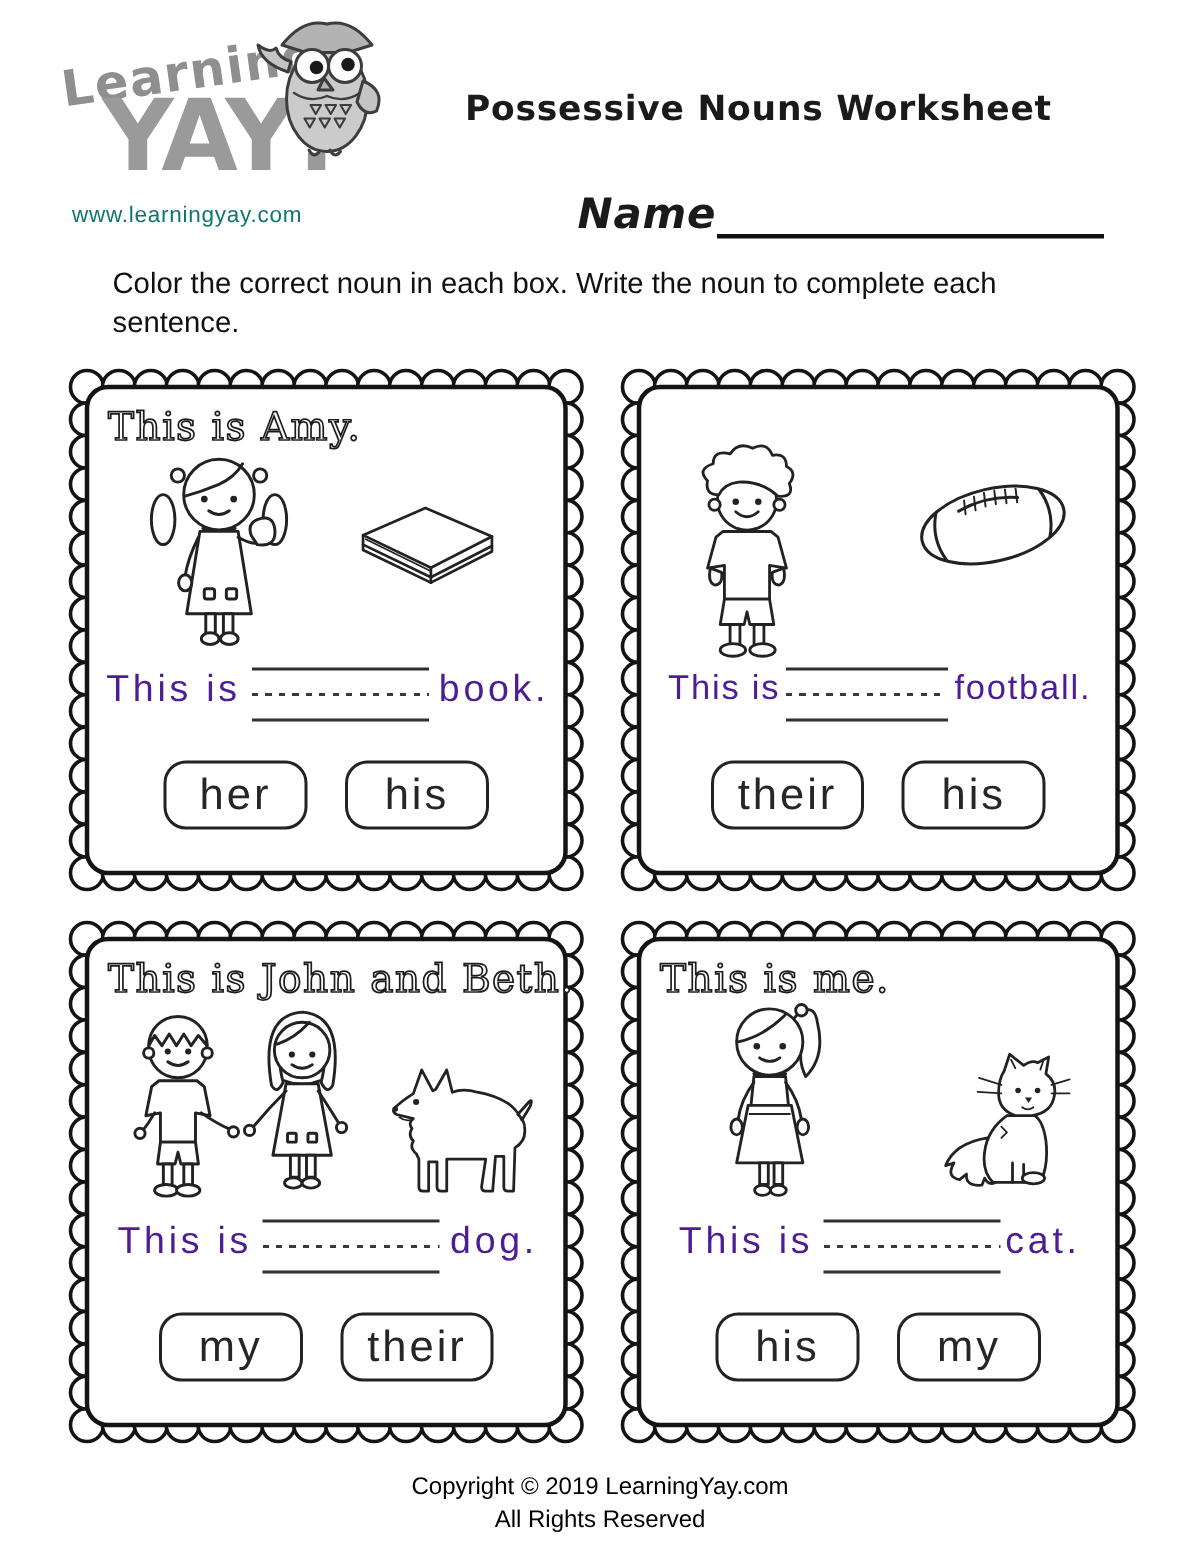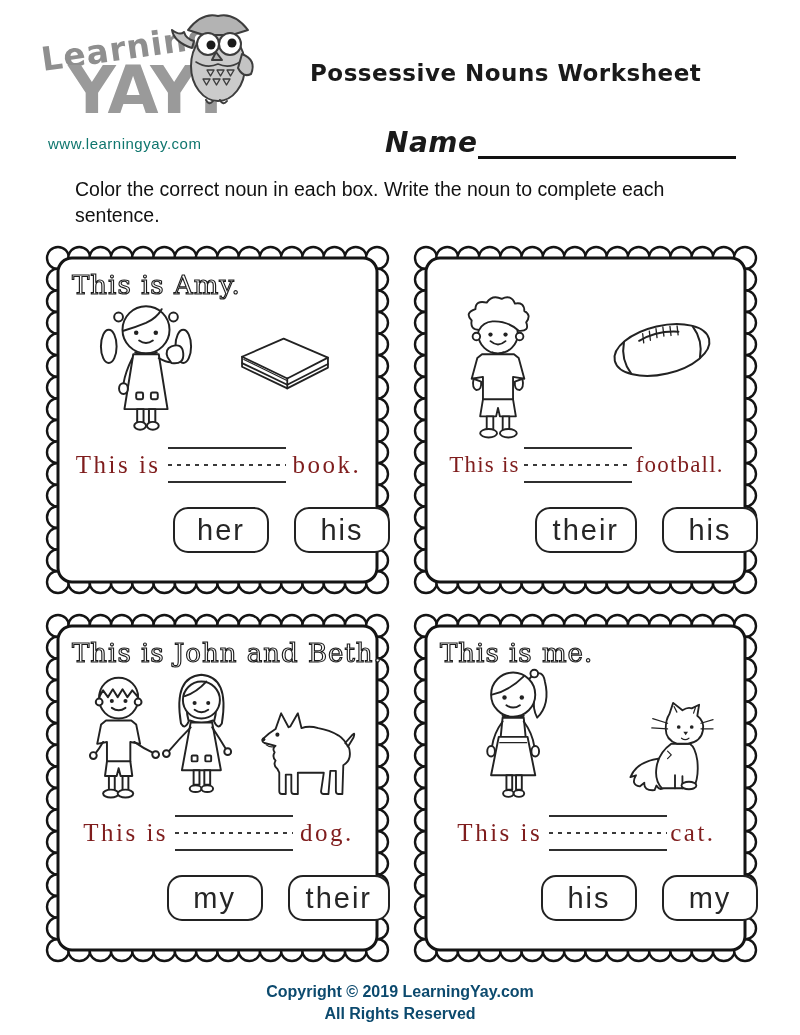--- a/index.html
+++ b/index.html
@@ -45,43 +45,43 @@
   .box-amy .art-main{left:52px;top:52px;width:98px;height:138px;}
   .box-amy .art-obj{left:188px;top:86px;width:104px;height:66px;}
   .box-patrick .art-main{left:38px;top:48px;width:94px;height:148px;}
   .box-patrick .art-obj{left:186px;top:60px;width:126px;height:82px;}
   .box-johnbeth .art-main{left:30px;top:52px;width:172px;height:148px;}
   .box-johnbeth .art-obj{left:212px;top:96px;width:116px;height:94px;}
   .box-me .art-main{left:56px;top:48px;width:96px;height:146px;}
   .box-me .art-obj{left:196px;top:88px;width:106px;height:104px;}
 
   .sentence{position:absolute;left:18px;right:16px;top:200px;height:40px;
-            display:flex;align-items:center;justify-content:center;
-            font-family:Liberation Serif, serif;font-size:25px;
-            letter-spacing:2.5px;color:#7f1d1d;white-space:nowrap;}
+            display:flex;justify-content:center;
+            font-family:Liberation Sans, sans-serif;font-size:25px;
+            letter-spacing:2.5px;color:#4c1d95;white-space:nowrap;}
   .box-patrick .sentence{font-size:23px;letter-spacing:1.2px;}
   .blank{flex:none;width:118px;height:32px;margin:0 7px;
          border-top:2px solid #2f2f2f;border-bottom:2px solid #2f2f2f;
          background-image:repeating-linear-gradient(90deg,#3a3a3a 0 4px,transparent 4px 9px);
          background-size:100% 2px;background-position:center;background-repeat:no-repeat;}
   .box-patrick .blank{width:108px;margin:0 4px;}
   .box-me .blank{margin-right:3px;}
 
   .choices{position:absolute;left:0;right:0;top:262px;display:flex;
-           justify-content:flex-end;gap:25px;}
+           justify-content:center;gap:25px;}
   .choice{min-width:96px;height:46px;box-sizing:border-box;padding:0 16px;
           border:2.5px solid #222;border-radius:15px;background:#fff;
           display:flex;align-items:center;justify-content:center;
           font-family:"Liberation Sans",sans-serif;font-size:29px;
           letter-spacing:2px;color:#262626;cursor:pointer;}
 
   
   .footer{position:absolute;left:0;top:981px;width:100%;text-align:center;
-          font-family:"Liberation Sans",sans-serif;font-size:16px;color:#0c4a6e;
-          line-height:1.35;font-weight:bold;}
+          font-family:"Liberation Sans",sans-serif;font-size:16px;color:#000000;
+          line-height:1.35;}
 
   
   .lineart{stroke:#222;stroke-width:2;fill:#fff;stroke-linecap:round;stroke-linejoin:round;}
   .nofill{fill:none;}
   .dot{fill:#222;stroke:none;}
   .thin{stroke-width:1.3;}
 </style>
 </head>
 <body>
 

